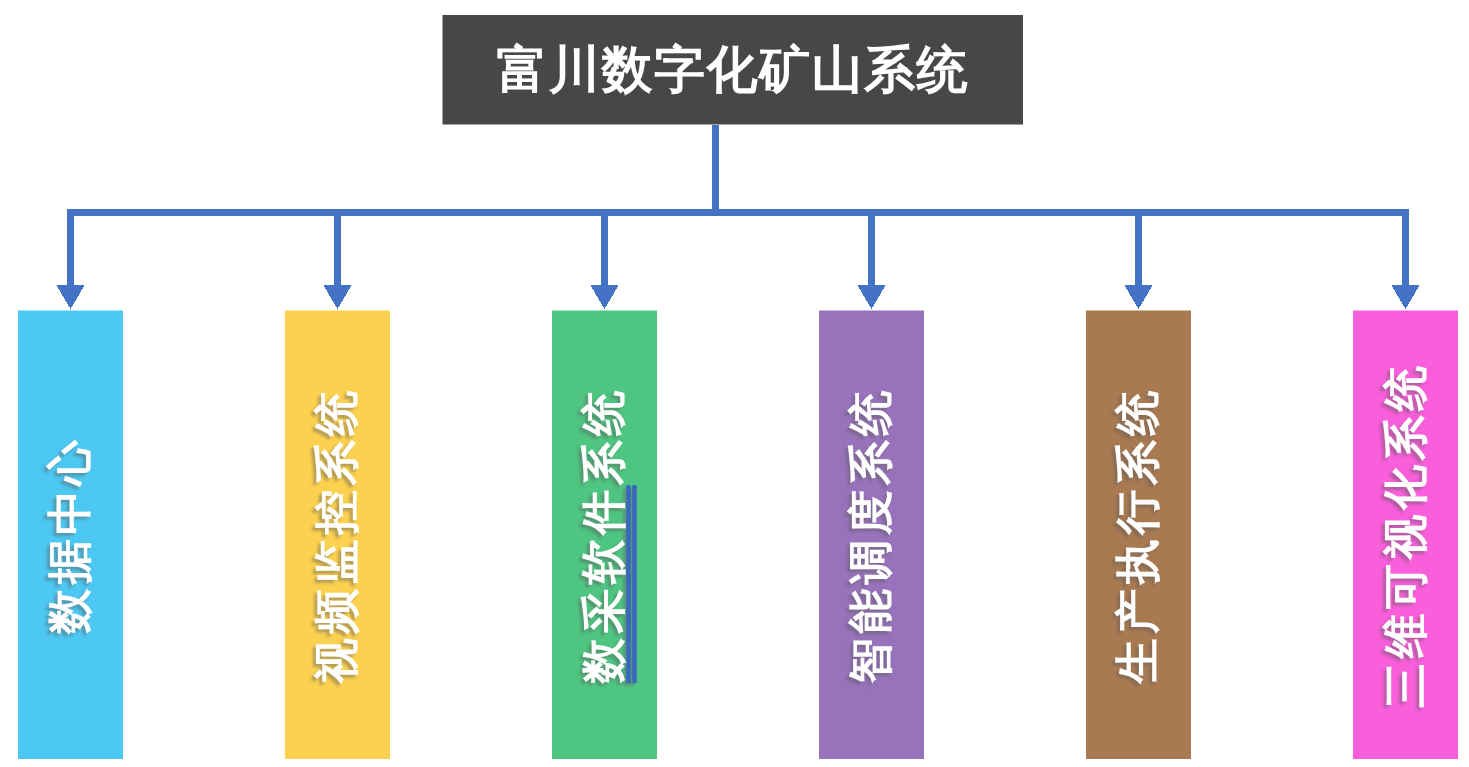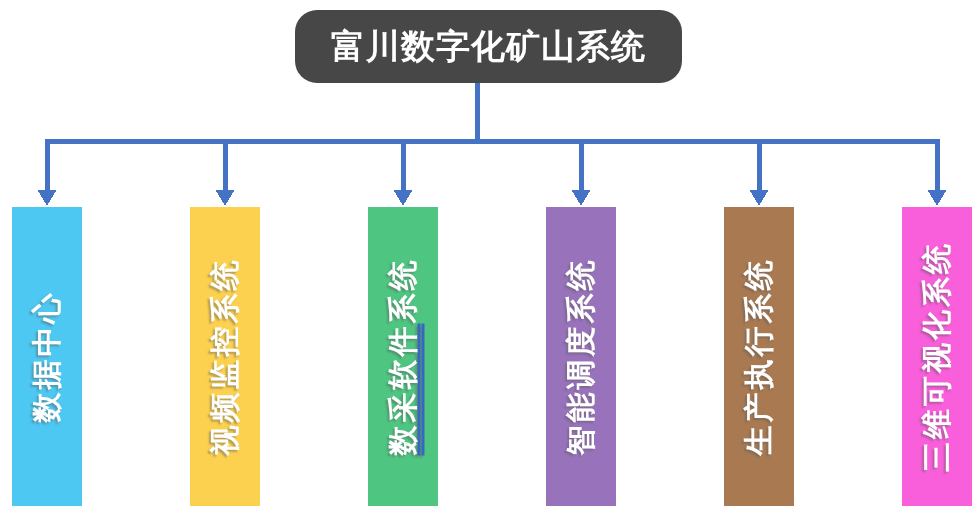--- a/index.html
+++ b/index.html
@@ -19,21 +19,20 @@
   .header-box {
     position: absolute;
     left: 295px;
     top: 10px;
     width: 387px;
     height: 73px;
     display: flex;
     align-items: center;
     justify-content: center;
     background: #474747;
-    border-radius: 22px;
   }
   .header-title {
     color: #ffffff;
     font-size: 34px;
     font-weight: 700;
     letter-spacing: 1px;
     white-space: nowrap;
   }
   
   .connectors {

